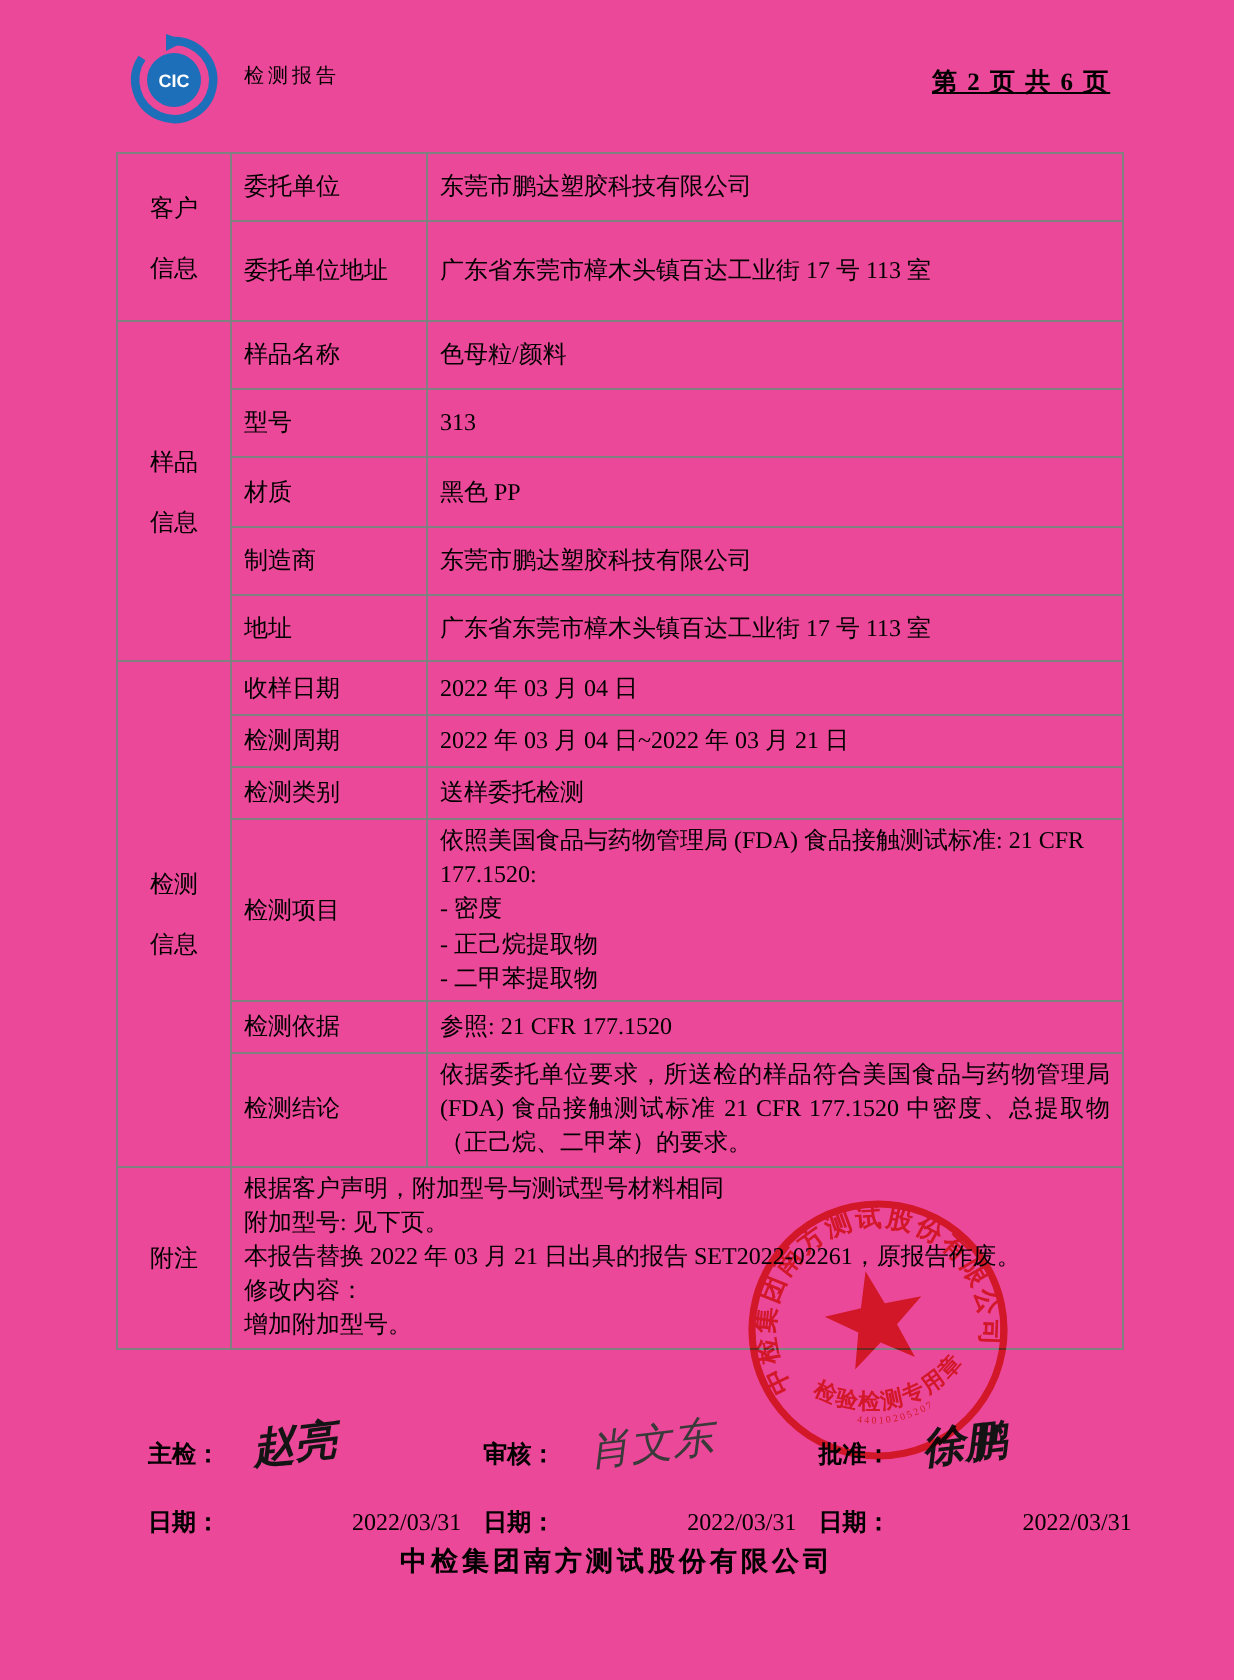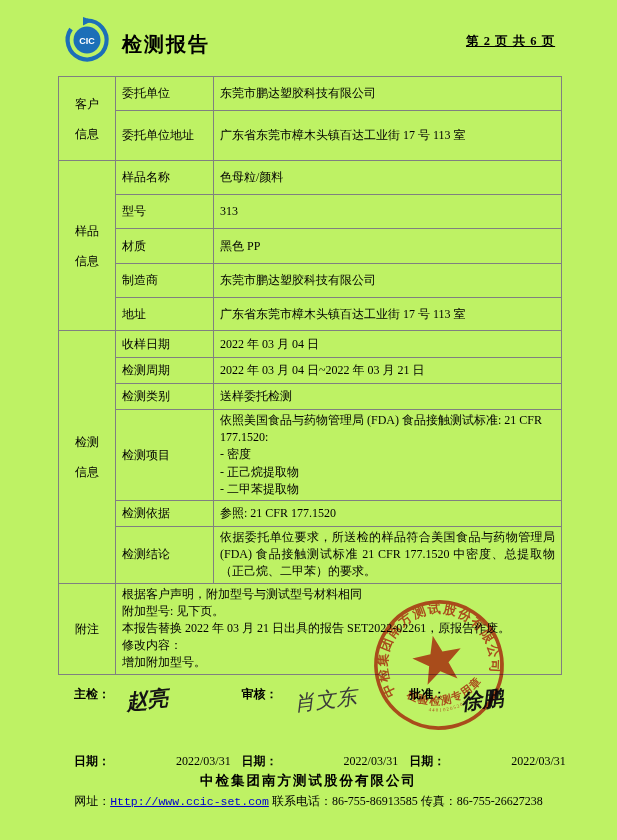--- a/index.html
+++ b/index.html
@@ -1,37 +1,37 @@
 <!DOCTYPE html>
 <html><head>
 <meta charset="utf-8">
 <style>
   html,body{margin:0;padding:0;background:#fff;}
   body{width:617px;height:840px;font-family:"Liberation Serif","DejaVu Serif",serif;color:#000;}
-  .page{position:relative;width:617px;height:840px;background:#bef264;overflow:hidden;}
+  .page{position:relative;width:617px;height:840px;background:#ec4899;overflow:hidden;}
 
   
   .logo{position:absolute;left:63px;top:16px;}
-  .hdr-title{position:absolute;left:122px;top:31px;font-size:20px;font-weight:bold;letter-spacing:2px;}
+  .hdr-title{position:absolute;left:122px;top:31px;font-size:10px;font-weight:normal;letter-spacing:2px;}
   .hdr-no{position:absolute;left:237px;top:33px;font-size:12.5px;font-weight:bold;}
   .hdr-page{position:absolute;left:466px;top:33px;font-size:12.5px;font-weight:bold;letter-spacing:1px;text-decoration:underline;}
 
   
   table.report{position:absolute;left:58px;top:76px;width:503px;border-collapse:collapse;table-layout:fixed;font-size:12px;}
   table.report td{border:1px solid #808080;padding:2px 6px;vertical-align:middle;}
   td.group{text-align:center;white-space:pre-line;line-height:30px;padding:0;}
   td.lbl{padding-left:12px;}
   td.val{padding-left:13px;}
   .preline{white-space:pre-line;line-height:17.2px;}
   td.concl{line-height:17.2px;text-align:justify;padding-right:8px;}
 
   
   .sig-area{position:absolute;left:58px;top:686px;width:503px;display:flex;}
   .sig-col{width:167.6px;display:flex;flex-direction:column;}
-  .sig-row{height:50px;display:flex;align-items:flex-start;padding-left:16px;}
+  .sig-row{height:50px;display:flex;align-items:flex-end;padding-left:16px;}
   .date-row{margin-top:17px;display:flex;align-items:center;padding-left:16px;font-size:12px;gap:40px;}
   .sig-label{font-size:12px;font-weight:bold;white-space:nowrap;}
   .sig-hand{font-size:21px;font-weight:bold;font-style:italic;margin-left:16px;transform:rotate(-7deg);white-space:nowrap;color:#141414;}
   .sig-hand.light{font-weight:normal;color:#3a3a3a;}
   .date-val{margin-left:26px;}
 
   
   .stamp{position:absolute;left:368px;top:594px;width:142px;height:142px;opacity:.88;mix-blend-mode:multiply;transform:rotate(-12deg);pointer-events:none;}
 
   
@@ -184,19 +184,15 @@
     <text font-size="11" fill="#df382a" font-weight="bold" letter-spacing="1">
       <textPath href="#arcBottom" startOffset="50%" text-anchor="middle">检验检测专用章</textPath>
     </text>
     <text font-size="5" fill="#df382a" letter-spacing="1.2">
       <textPath href="#arcCode" startOffset="50%" text-anchor="middle">44010205207</textPath>
     </text>
   </svg>
 
   <div class="footer">
     <div class="co">中检集团南方测试股份有限公司</div>
-    <div class="line">
-      <span>网址：</span><a href="#">Http://www.ccic-set.com</a>
-      <span>联系电话：86-755-86913585  传真：86-755-26627238</span>
-    </div>
   </div>
 
 </div>
 
 </body></html>

